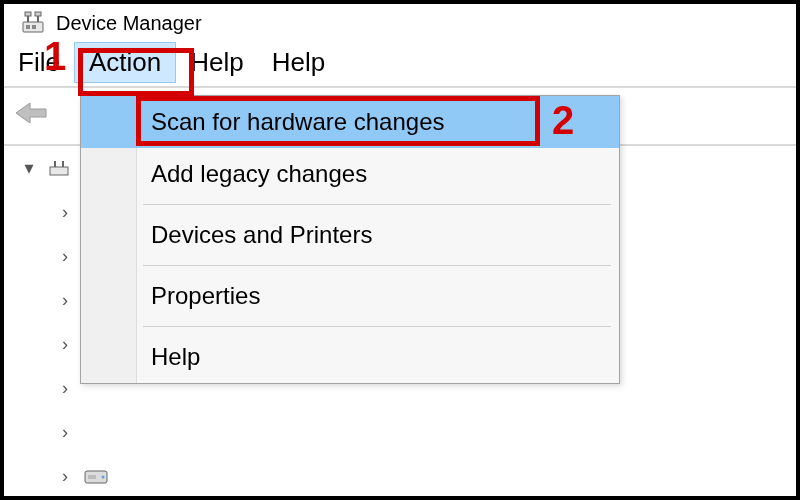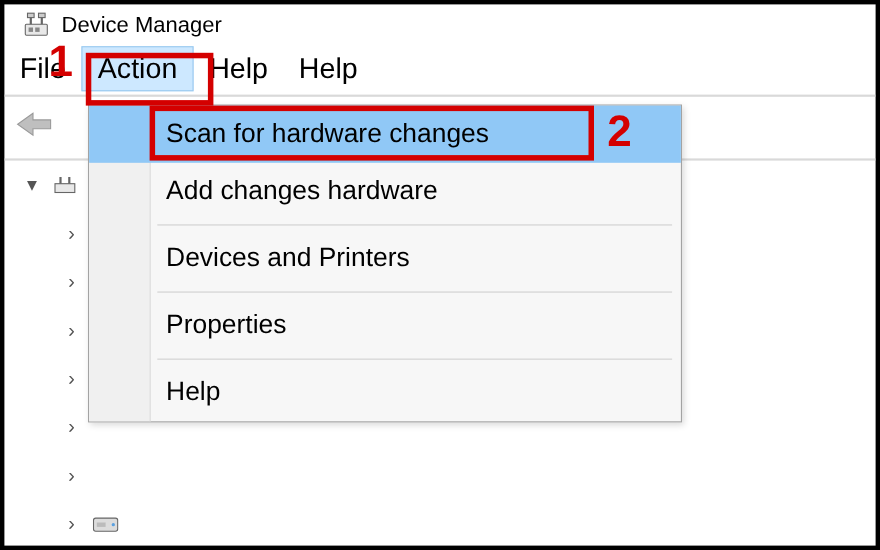--- a/index.html
+++ b/index.html
@@ -207,21 +207,21 @@
           <circle cx="19" cy="11" r="1.5" fill="#5aa0e0"></circle>
           <rect x="4" y="9" width="8" height="4" fill="#bbb"></rect>
         </svg>
       </span>
     </div>
   </div>
 
   <div class="dropdown">
     <div class="dd-iconcol"></div>
     <div class="dd-item highlight">Scan for hardware changes</div>
-    <div class="dd-item">Add changes hardware</div>
+    <div class="dd-item">Add legacy changes</div>
     <div class="dd-sep"></div>
     <div class="dd-item">Devices and Printers</div>
     <div class="dd-sep"></div>
     <div class="dd-item">Properties</div>
     <div class="dd-sep"></div>
     <div class="dd-item">Help</div>
   </div>
 
   <div class="redbox" style="left:74px; top:44px; width:116px; height:48px;"></div>
   <div class="rednum" style="left:40px; top:30px;">1</div>

